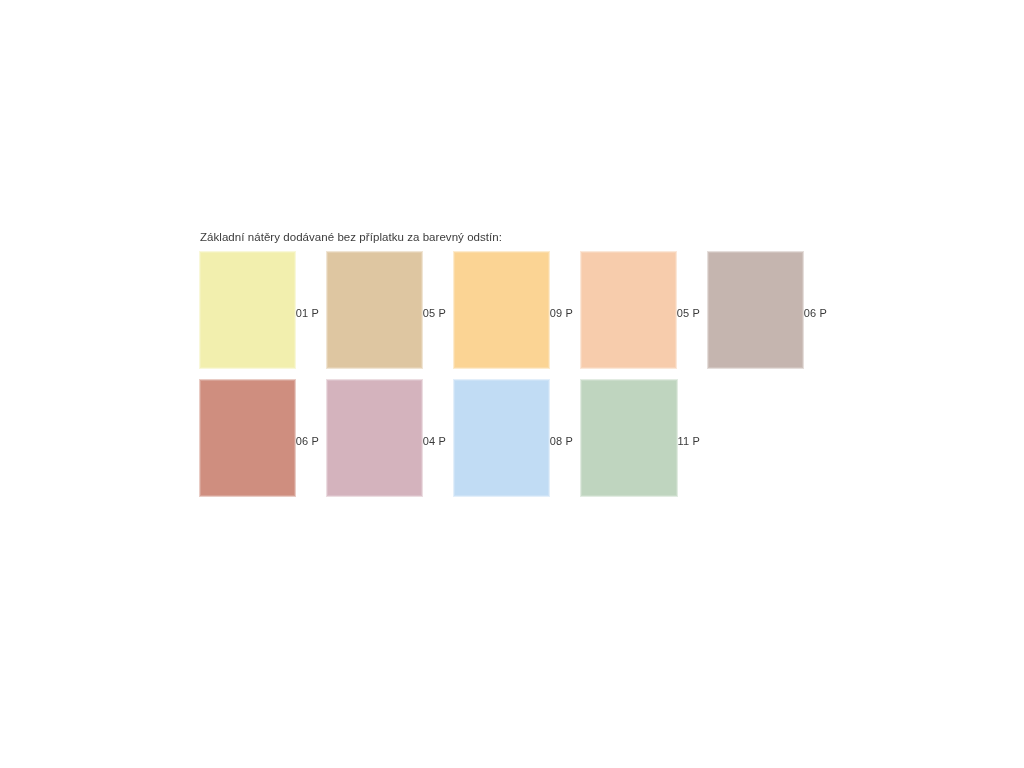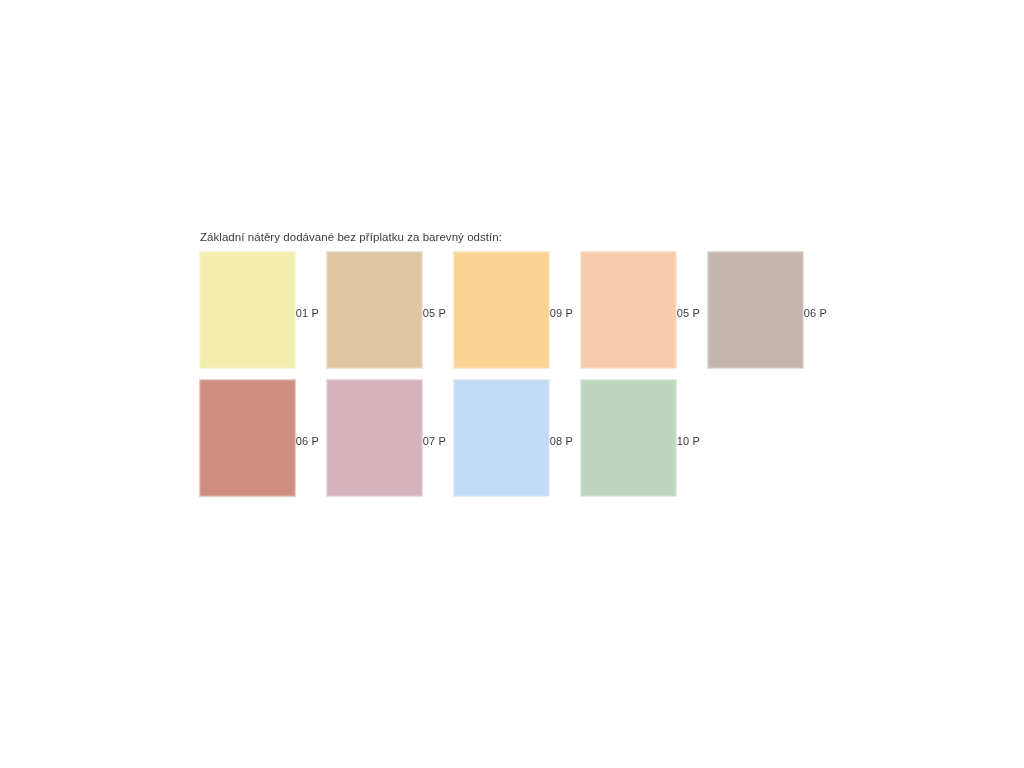--- a/index.html
+++ b/index.html
@@ -108,27 +108,27 @@
       </div>
     </div>
 
     <div class="swatch-row">
       <div class="swatch-cell">
         <div class="swatch-chip" style="background-color: rgb(207, 142, 127);"></div>
         <div class="swatch-label">06 P</div>
       </div>
       <div class="swatch-cell">
         <div class="swatch-chip" style="background-color: rgb(212, 179, 189);"></div>
-        <div class="swatch-label">07 P</div>
+        <div class="swatch-label">04 P</div>
       </div>
       <div class="swatch-cell">
         <div class="swatch-chip" style="background-color: rgb(193, 220, 244);"></div>
         <div class="swatch-label">08 P</div>
       </div>
       <div class="swatch-cell">
         <div class="swatch-chip" style="background-color: rgb(191, 213, 191);"></div>
-        <div class="swatch-label">10 P</div>
+        <div class="swatch-label">11 P</div>
       </div>
     </div>
 
   </section>
 
 </div>
 
 </body></html>

